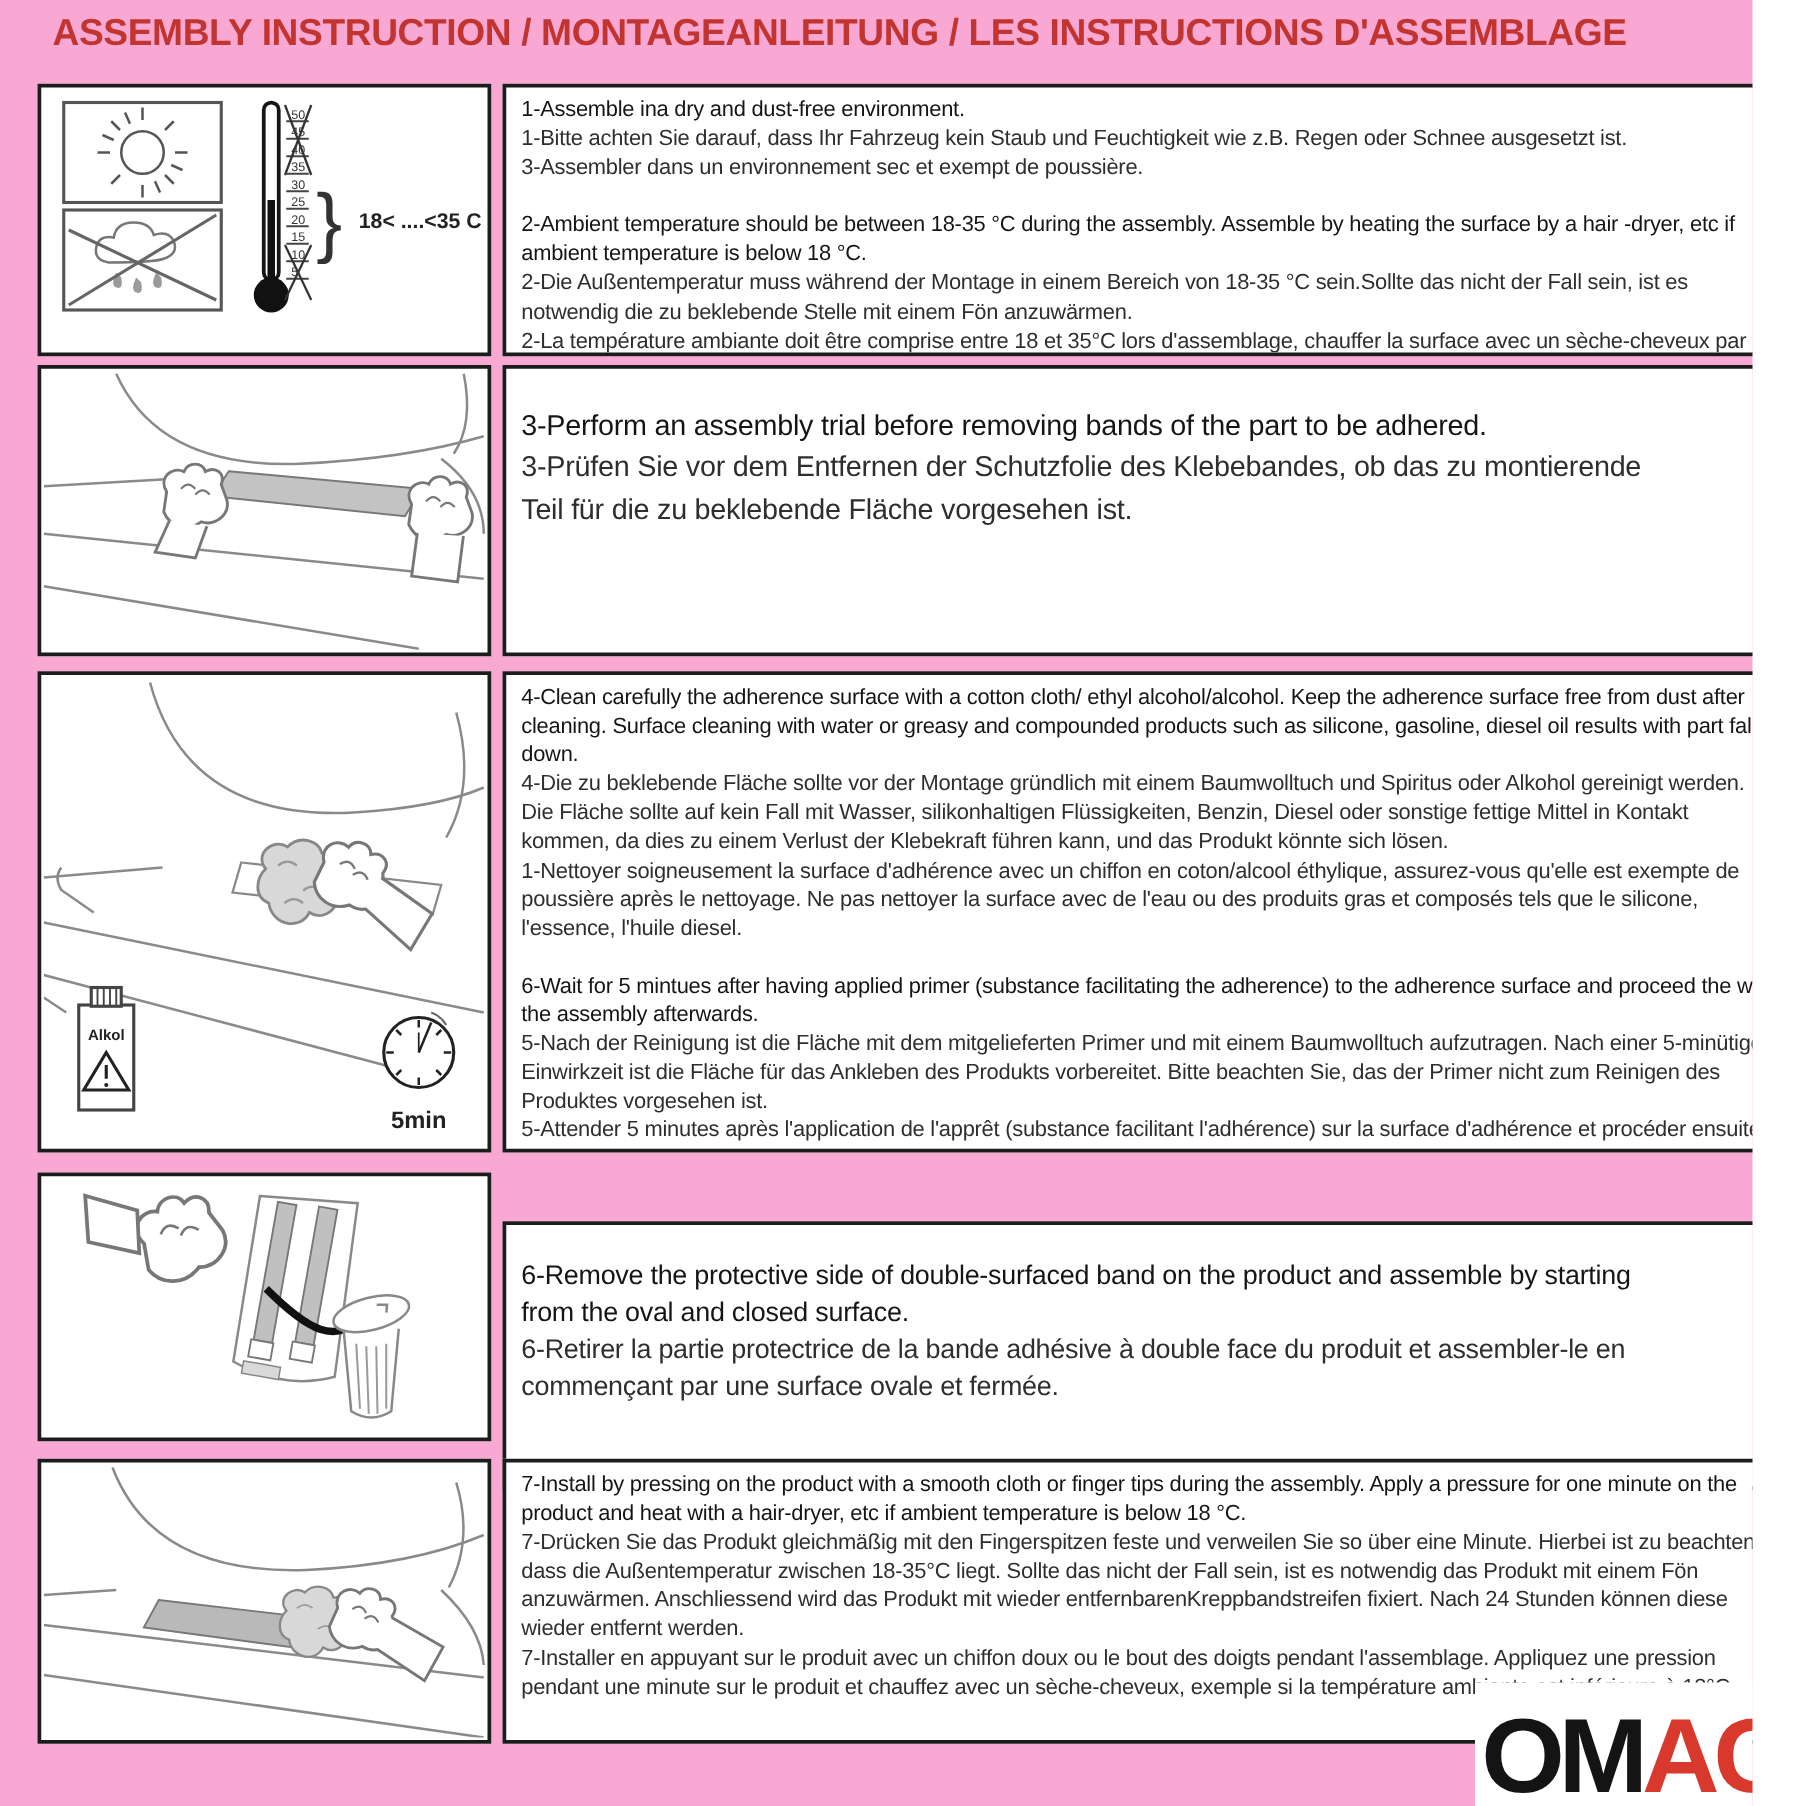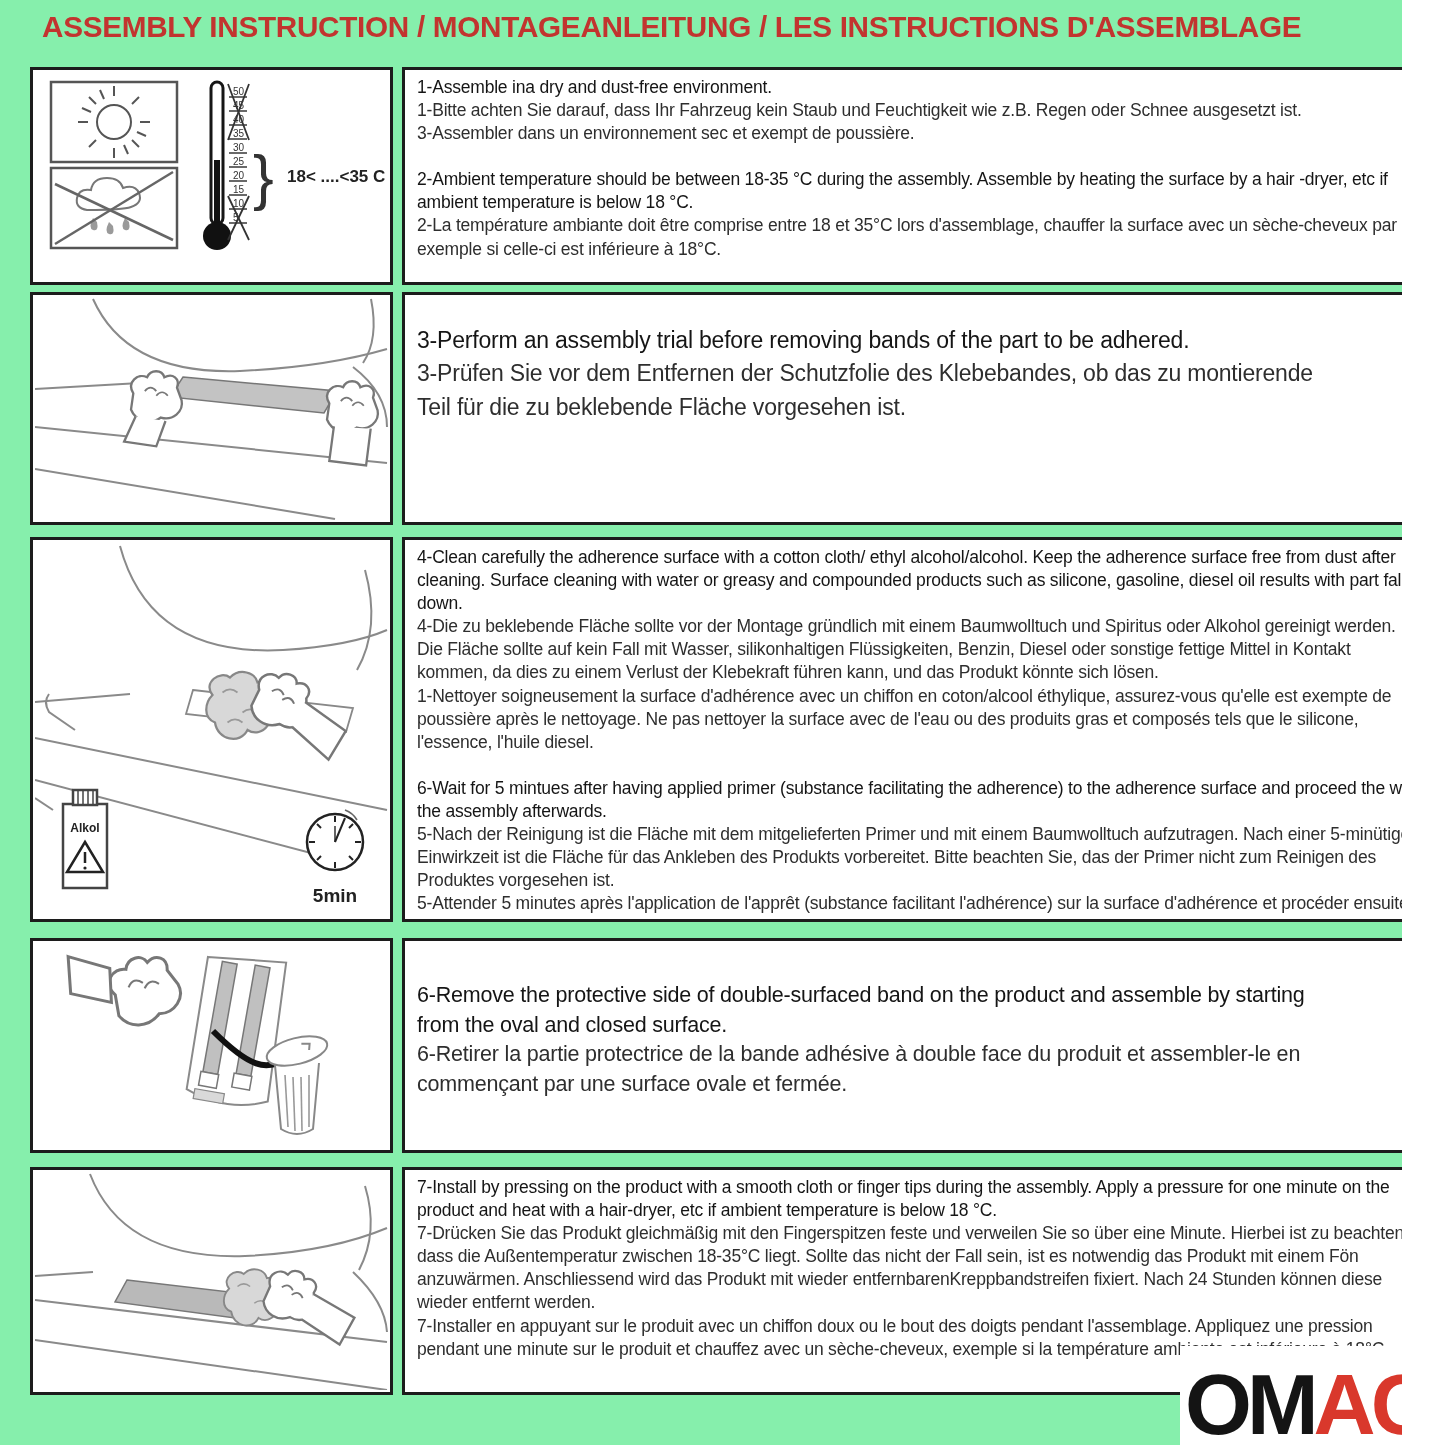--- a/index.html
+++ b/index.html
@@ -4,40 +4,40 @@
 <style>
   :root{
     --ink:#1c1c1c;
     --body:#2e2e2e;
     --title-red:#c2342f;
     --logo-red:#d9382c;
     --line:#8a8a8a;
   }
   html,body{margin:0;padding:0;background:#fff;}
   .page{
-    position:relative;width:1402px;height:1445px;background:#86efac;overflow:hidden;
+    position:relative;width:1402px;height:1445px;background:#f9a8d4;overflow:hidden;
     font-family:"Liberation Sans",sans-serif;color:var(--body);
   }
   .title{
     position:absolute;left:42px;top:10px;width:1395px;
     font-size:30px;font-weight:800;letter-spacing:-.3px;white-space:nowrap;
     color:var(--title-red);transform:scaleX(.99);transform-origin:left;
   }
   .box{position:absolute;border:3px solid var(--ink);background:#fff;box-sizing:border-box;}
   .illus{left:30px;width:363px;display:flex;align-items:center;justify-content:center;overflow:hidden;}
   .text{left:402px;width:1036px;padding:6px 12px;overflow:hidden;}
   .text p{margin:0;}
   .small p{font-size:17.5px;line-height:1.32;letter-spacing:-.2px;}
   .big p{font-size:23px;line-height:1.45;letter-spacing:-.2px;}
   .mid p{font-size:21.5px;line-height:1.38;letter-spacing:-.2px;}
   p.b{font-weight:400;color:#151515;}
   .gap{height:23px;}
   .big .inner,.mid .inner{max-width:935px;}
   .pt58{padding-top:29px;}
-  .pt26{padding-top:40px;}
+  .pt26{padding-top:26px;margin-top:39px;}
   svg text{font-family:"Liberation Sans",sans-serif;}
   .logo{
     position:absolute;left:1180px;top:1346px;width:265px;height:99px;background:#fff;
     display:flex;align-items:flex-end;justify-content:flex-start;z-index:5;padding-left:5px;box-sizing:border-box;
   }
   .logo .t{font-size:86px;font-weight:900;letter-spacing:-5px;line-height:.92;transform:scaleY(.98);}
   .logo .blk{color:#141414;}
   .logo .red{color:var(--logo-red);}
 </style>
 </head>
@@ -123,20 +123,21 @@
       </g>
     </svg>
   </div>
 
   <div class="box text small" style="top:67px;height:218px">
     <p class="b">1-Assemble ina dry and dust-free environment.</p>
     <p>1-Bitte achten Sie darauf, dass Ihr Fahrzeug kein Staub und Feuchtigkeit wie z.B. Regen oder Schnee ausgesetzt ist.</p>
     <p>3-Assembler dans un environnement sec et exempt de poussière.</p>
     <p class="gap"></p>
     <p class="b">2-Ambient temperature should be between 18-35 °C  during the assembly. Assemble by heating the surface by a hair -dryer, etc if ambient temperature is below 18 °C.</p>
+    <p>2-Die Außentemperatur muss während der Montage in einem Bereich von 18-35 °C  sein.Sollte das nicht der Fall sein, ist es notwendig die zu beklebende Stelle mit einem Fön anzuwärmen.</p>
     <p>2-La température ambiante doit être comprise entre 18 et 35°C lors d'assemblage, chauffer la surface avec un sèche-cheveux par exemple si celle-ci est inférieure à 18°C.</p>
   </div>
 
   <div class="box illus" style="top:292px;height:233px">
     <svg width="353" height="223" viewBox="0 0 353 223">
       <g fill="none" stroke="#8a8a8a" stroke-width="2">
         <path d="M58,2 Q 92,78 205,74 Q 290,70 352,52"></path>
         <path d="M336,2 Q 344,42 328,66"></path>
         <path d="M0,92 L 140,84"></path>
         <path d="M0,130 L 352,166"></path>

